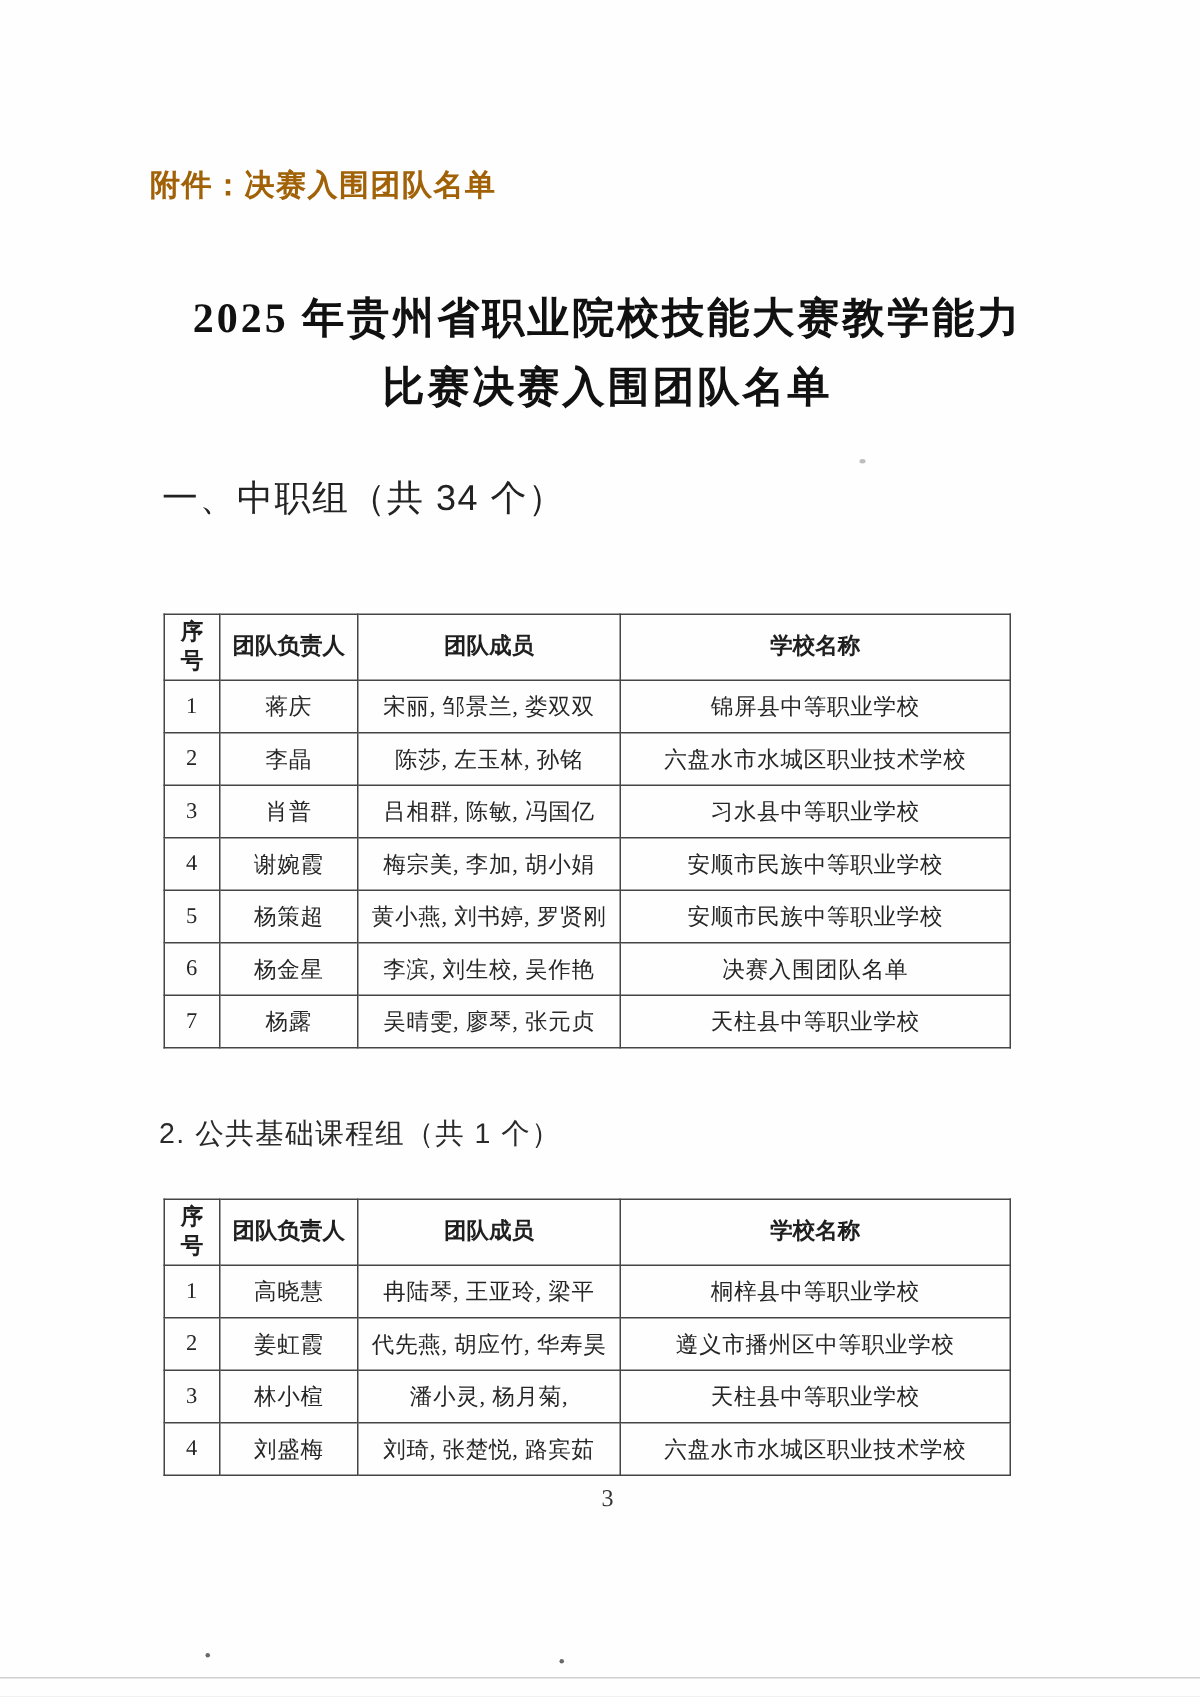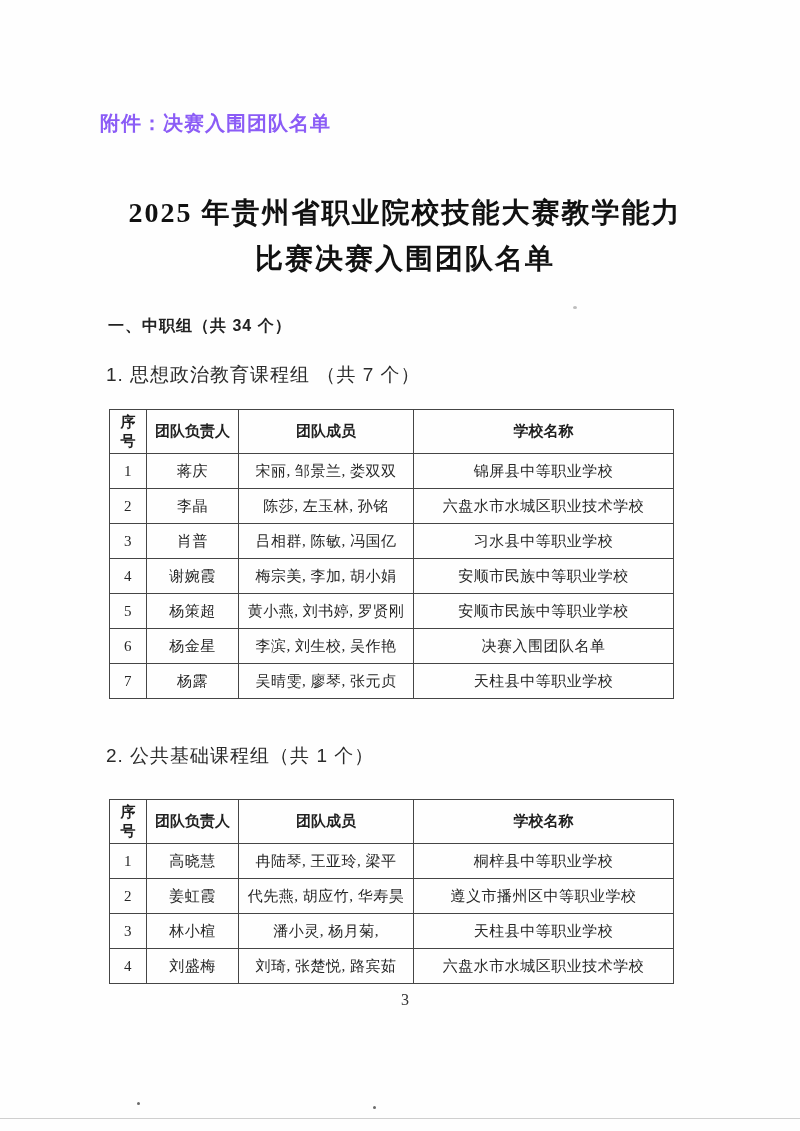--- a/index.html
+++ b/index.html
@@ -8,34 +8,34 @@
     width:800px;height:1131px;
     margin:0 auto;
     background:#fefefe;
     overflow:hidden;
     color:#2b2b2b;
     font-family:"Liberation Serif", serif;
   }
   .attachment{
     position:absolute;left:100px;top:110px;
     font-family:"Liberation Sans", sans-serif;
-    font-size:20px;font-weight:700;color:#8b5cf6;
+    font-size:20px;font-weight:700;color:#a16207;
     letter-spacing:1px;
   }
   .doc-title{
     position:absolute;left:0;top:190px;width:810px;
     text-align:center;
     font-family:"Liberation Serif", serif;
     font-size:28px;font-weight:700;color:#111;
     line-height:46px;letter-spacing:2px;
   }
   .section-heading{
     position:absolute;left:108px;top:316px;
     font-family:"Liberation Sans", sans-serif;
-    font-size:16px;font-weight:700;color:#222;
+    font-size:24px;font-weight:400;color:#222;
     letter-spacing:1px;
   }
   .sub-heading{
     position:absolute;left:106px;
     font-family:"Liberation Sans", sans-serif;
     font-size:19px;font-weight:500;color:#2a2a2a;
     letter-spacing:1px;
   }
   .sub-heading.h1{top:362px;}
   .sub-heading.h2{top:743px;}
@@ -80,21 +80,20 @@
 
   <div class="attachment">附件：决赛入围团队名单</div>
 
   <div class="doc-title">
     <div>2025 年贵州省职业院校技能大赛教学能力</div>
     <div>比赛决赛入围团队名单</div>
   </div>
 
   <div class="section-heading">一、中职组（共 34 个）</div>
 
-  <div class="sub-heading h1">1. 思想政治教育课程组 （共 7 个）</div>
 
   <table class="roster t1">
     <colgroup>
       <col style="width:37px">
         <col style="width:92px">
         <col style="width:175px">
         <col style="width:260px">
     </colgroup>
     <thead>
       <tr>

